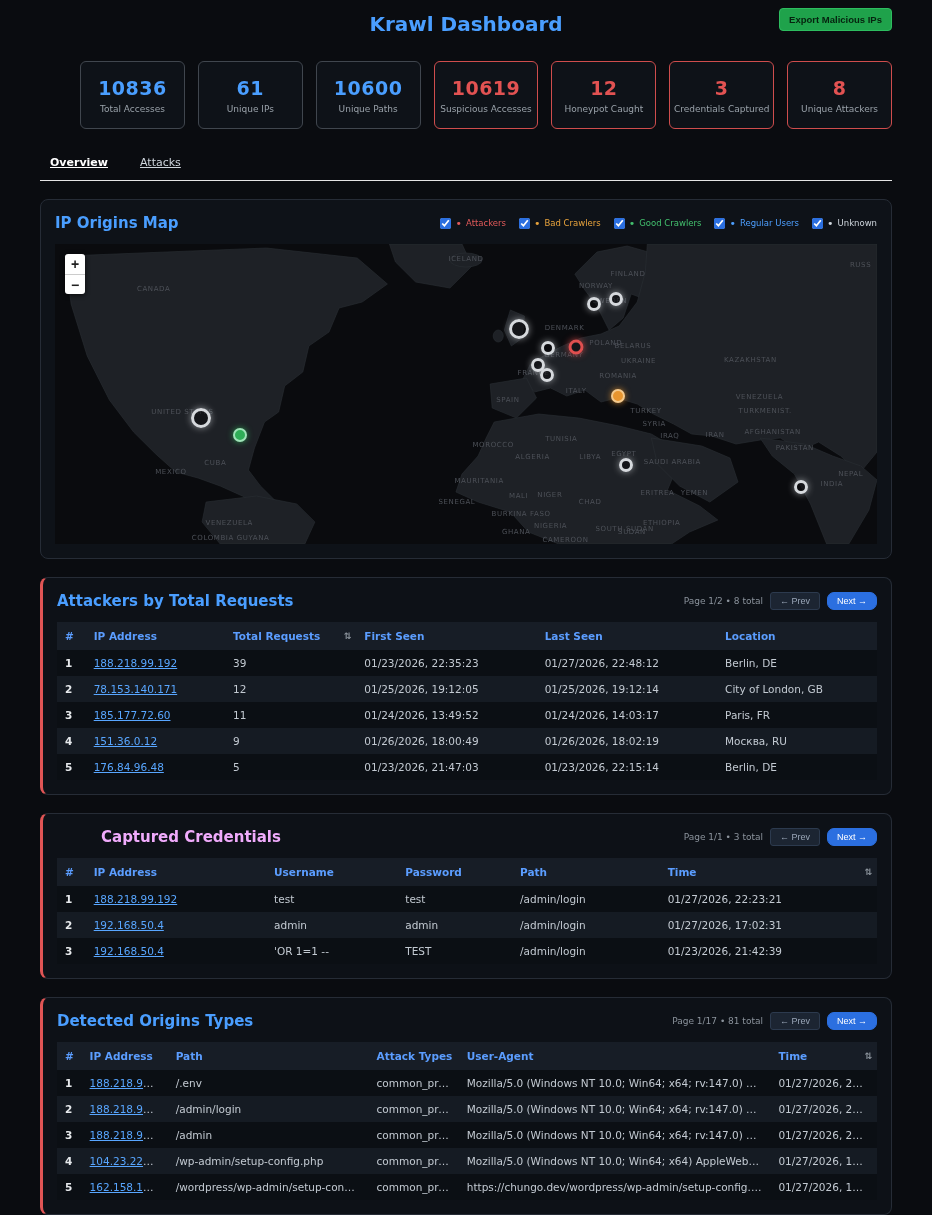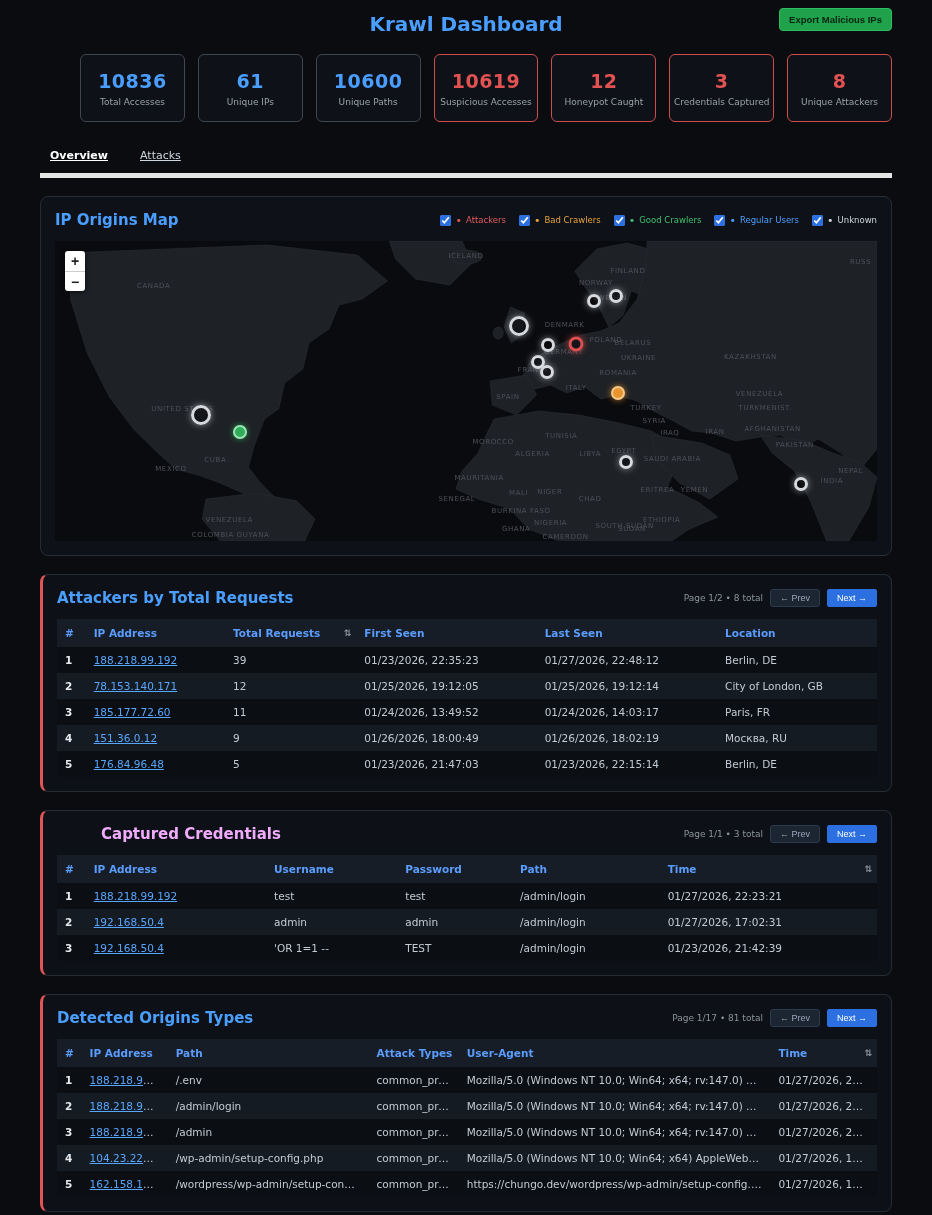--- a/index.html
+++ b/index.html
@@ -7,46 +7,46 @@
   body { width:932px; font-family:"DejaVu Sans", "Liberation Sans", sans-serif; color:#c9d1d9; }
   .page { width:932px; min-height:1215px; padding:0 40px 30px 40px; }
 
   
   .hdr { position:relative; display:flex; justify-content:center; align-items:center; padding:12px 0 14px; }
   .hdr h1 { color:#4a9eff; font-size:20px; font-weight:bold; }
   .export-btn { position:absolute; right:0; top:8px; background:#1fa24b; color:#06230f;
     border:1px solid #2dbd5f; font-size:9.5px; font-weight:bold; padding:5px 9px; border-radius:4px; cursor:pointer; }
 
   
-  .stats { display:flex; gap:13px; margin-top:4px;padding-left:40px; }
+  .stats { display:flex; gap:13px; margin-top:11px;padding-left:40px; }
   .card { flex:1; height:68px; background:#0e1218; border:1px solid #40464e; border-radius:6px;
     display:flex; flex-direction:column; align-items:center; justify-content:center; }
   .card .val { font-size:19px; font-weight:bold; color:#4a9eff; letter-spacing:.5px; }
   .card.alert { border-color:#cf4d4d; }
   .card.alert .val { color:#e25252; }
   .card .lab { font-size:9px; color:#99a1a9; margin-top:5px; }
 
   
-  .tabs { margin-top:22px; border-bottom:5px solid #e5e5e5; padding:0 10px 10px 10px; }
+  .tabs { margin-top:22px; border-bottom:1px solid #e5e5e5; padding:0 10px 10px 10px; }
   .tab { font-size:11px; color:#cfd6dd; text-decoration:underline; margin-right:32px; }
   .tab.active { color:#ffffff; font-weight:bold; }
 
   
   .panel { margin-top:18px; background:#0e1218; border:1px solid #262c36; border-radius:8px; padding:14px; }
   .panel.redline { border-left:3px solid #e05555; background:#0d1117; }
   .panel-head { display:flex; justify-content:space-between; align-items:center; margin-bottom:12px; }
   .panel-head h2 { font-size:15px; font-weight:bold; }
   .h-blue { color:#4a9eff; } .h-red { color:#f0abfc;margin-left:44px; }
 
   
   .pager { display:flex; align-items:center; gap:7px; }
   .pg-info { font-size:9px; color:#8b939c; }
   .btn-prev { background:#1c2532; color:#9aa7b8; border:1px solid #2c3a4e; border-radius:3px;
     font-size:9px; padding:3px 9px; cursor:pointer; }
-  .btn-next { background:#2b6fe0; color:#fff; border:1px solid #2b6fe0; border-radius:2px;
+  .btn-next { background:#2b6fe0; color:#fff; border:1px solid #2b6fe0; border-radius:7px;
     font-size:9px; padding:3px 9px; cursor:pointer; }
 
   
   table { width:100%; border-collapse:collapse; table-layout:fixed; font-size:10.5px; }
   thead th { background:#171d26; color:#5b9dff; text-align:left; padding:8px; font-size:10.5px;
     position:relative; cursor:pointer; white-space:nowrap; overflow:hidden; }
   tbody td { padding:7px 8px; color:#c3cad2; white-space:nowrap; overflow:hidden; text-overflow:ellipsis; }
   tbody tr:nth-child(odd)  { background:#0b0f14; }
   tbody tr:nth-child(even) { background:#151b23; }
   td.idx { color:#e6e9ec; font-weight:bold; }

